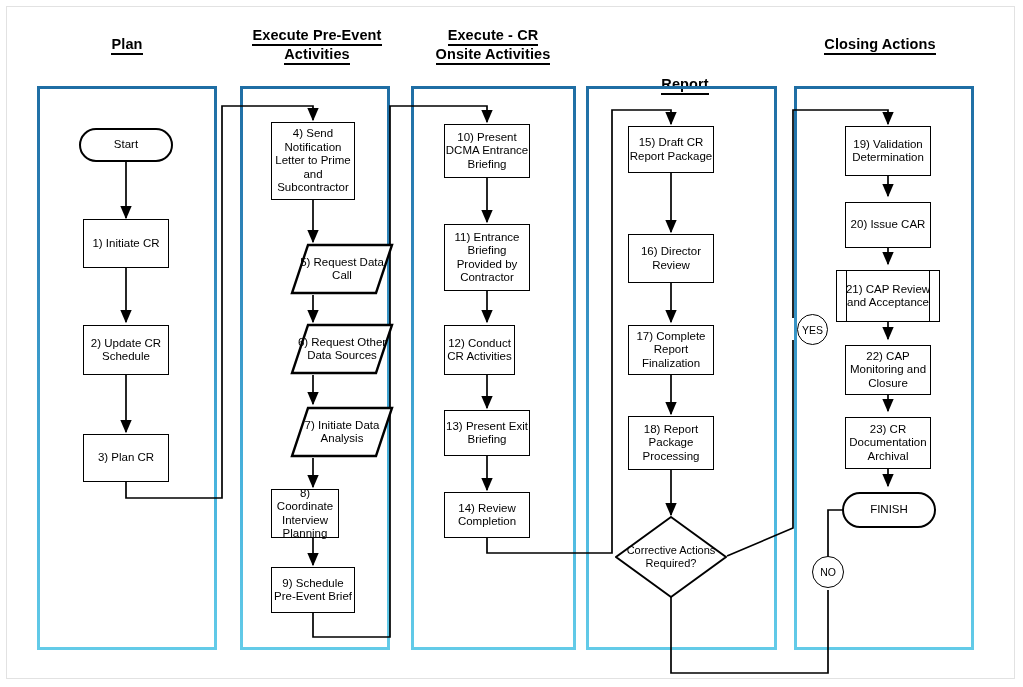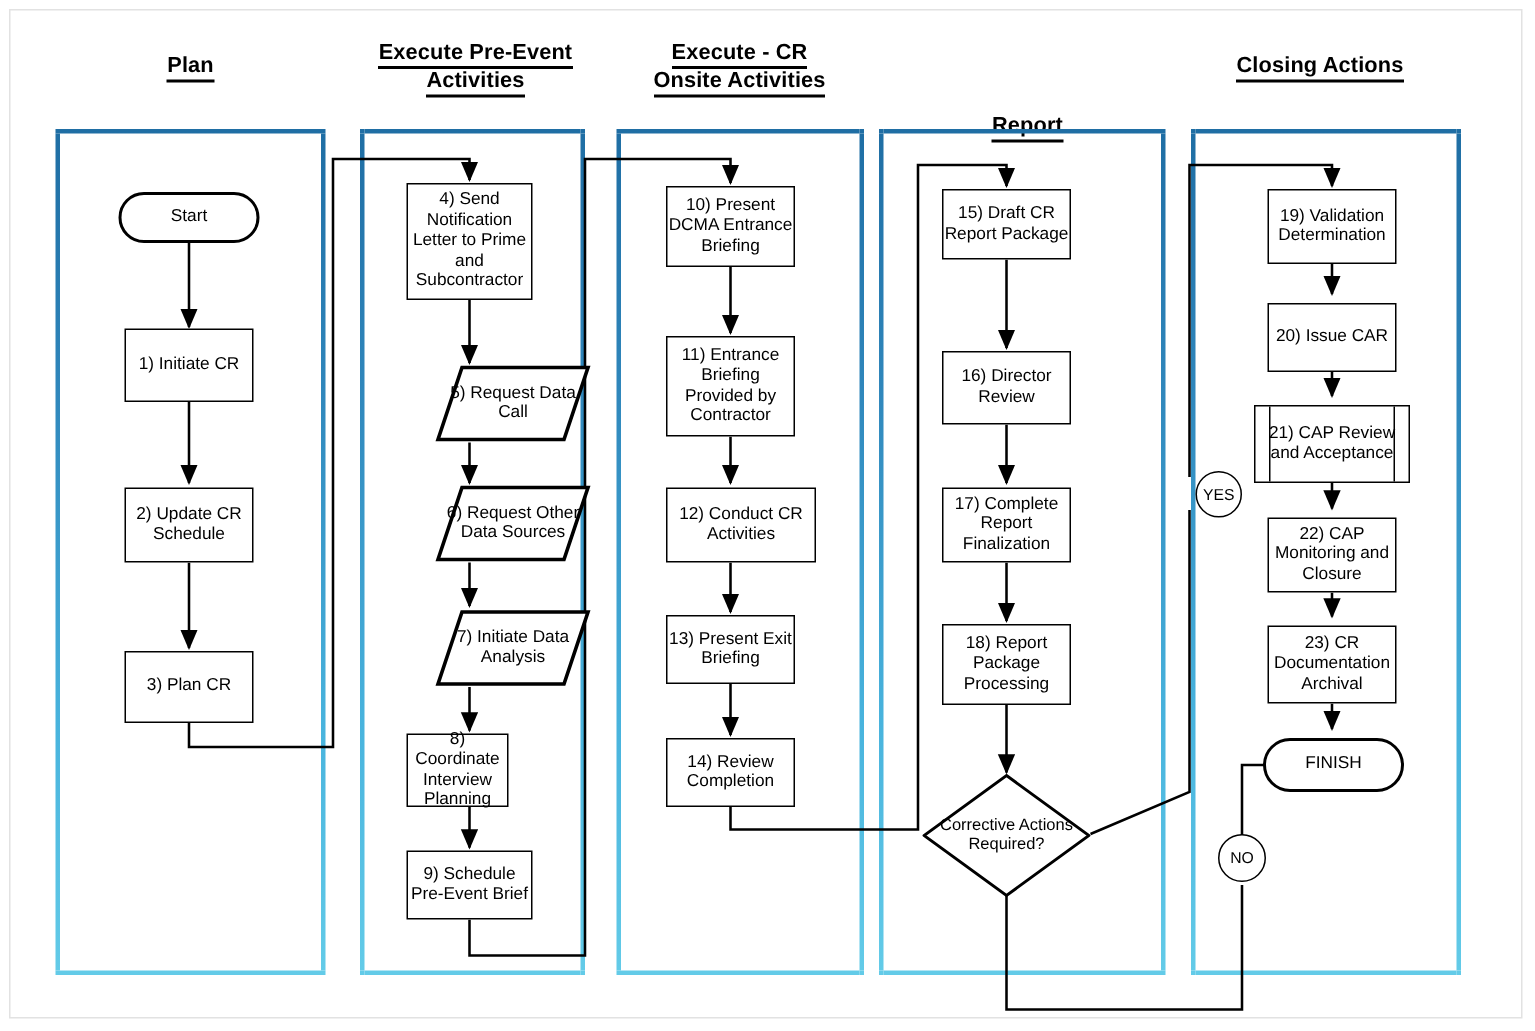--- a/index.html
+++ b/index.html
@@ -255,21 +255,21 @@
   </div>
 
   <div class="node rect" style="left:444px; top:124px; width:86px; height:54px;">
     <span class="lbl">10) Present DCMA Entrance Briefing</span>
   </div>
 
   <div class="node rect" style="left:444px; top:224px; width:86px; height:67px;">
     <span class="lbl">11) Entrance Briefing Provided by Contractor</span>
   </div>
 
-  <div class="node rect" style="left:444px; top:325px; width:100px; height:50px;">
+  <div class="node rect" style="left:444px; top:325px; width:71px; height:50px;">
     <span class="lbl">12) Conduct CR Activities</span>
   </div>
 
   <div class="node rect" style="left:444px; top:410px; width:86px; height:46px;">
     <span class="lbl">13) Present Exit Briefing</span>
   </div>
 
   <div class="node rect" style="left:444px; top:492px; width:86px; height:46px;">
     <span class="lbl">14) Review Completion</span>
   </div>

